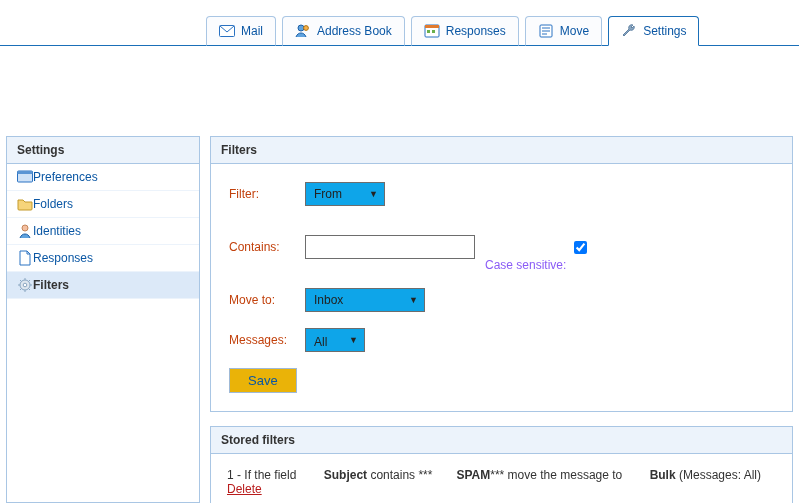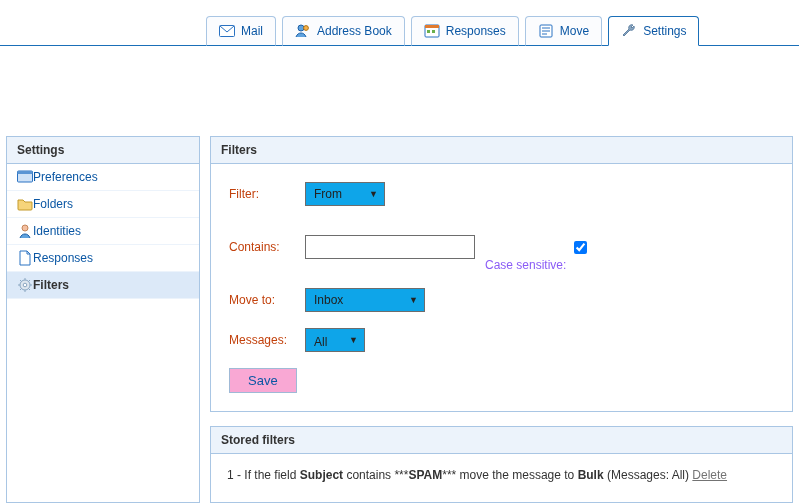--- a/index.html
+++ b/index.html
@@ -140,39 +140,39 @@
     height: 24px;
     width: 170px;
     padding: 2px 6px;
     font-size: 12px;
   }
   .case-label { margin-left: 10px; margin-right: 4px; color: #8b5cf6; margin-top: 36px; }
   .chk { width: 13px; height: 13px; }
 
   .save-btn {
     border: 1px solid #9fb9d6;
-    background: #f9a8d4;
+    background: #eab308;
     color: #0b57a4;
     padding: 4px 18px;
     font-size: 13px;
     cursor: pointer;
     font-family: inherit;
   }
 
   .stored-list {
     padding: 14px 16px 20px 16px;
     color: #333;
     font-size: 12px;
   }
   .stored-list .link {
-    color: #737373;
+    color: #b91c1c;
     text-decoration: underline;
     cursor: pointer;
   }
-  .stored-list b { font-weight: bold; }
+  .stored-list b { font-weight: bold; margin-left: 24px; }
 </style>
 </head>
 <body>
 
 <div class="tabbar">
   <div class="tab">
     <span class="icon">
       <svg width="16" height="14" viewBox="0 0 16 14">
           <rect x="0.5" y="1.5" width="15" height="11" rx="1" fill="#fff" stroke="#2a72c2"></rect>
           <path d="M1 2 L8 8 L15 2" fill="none" stroke="#2a72c2"></path>

